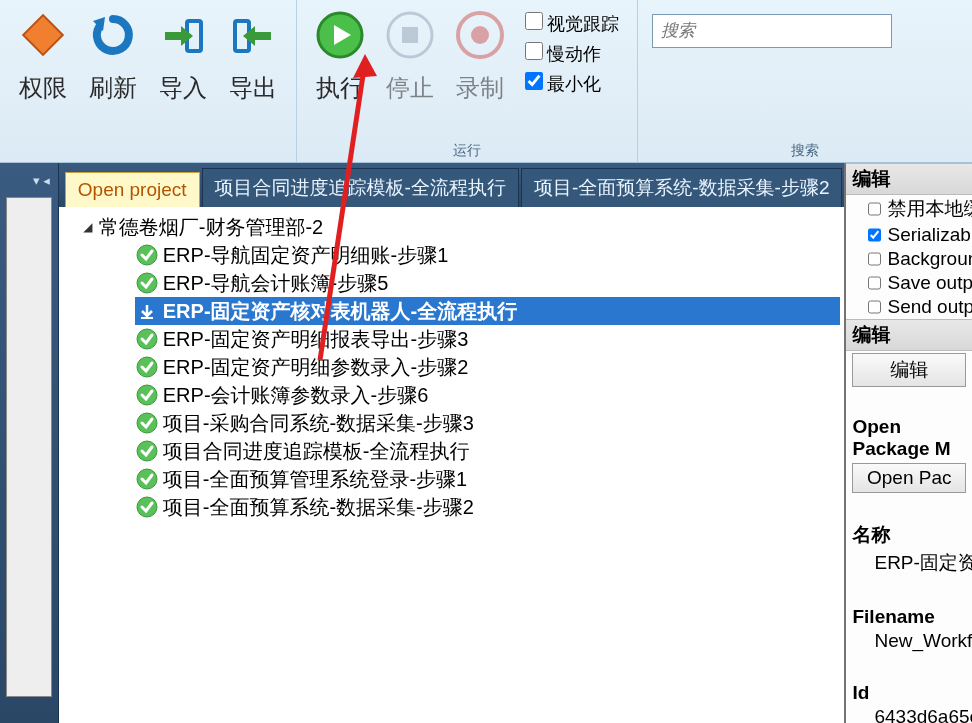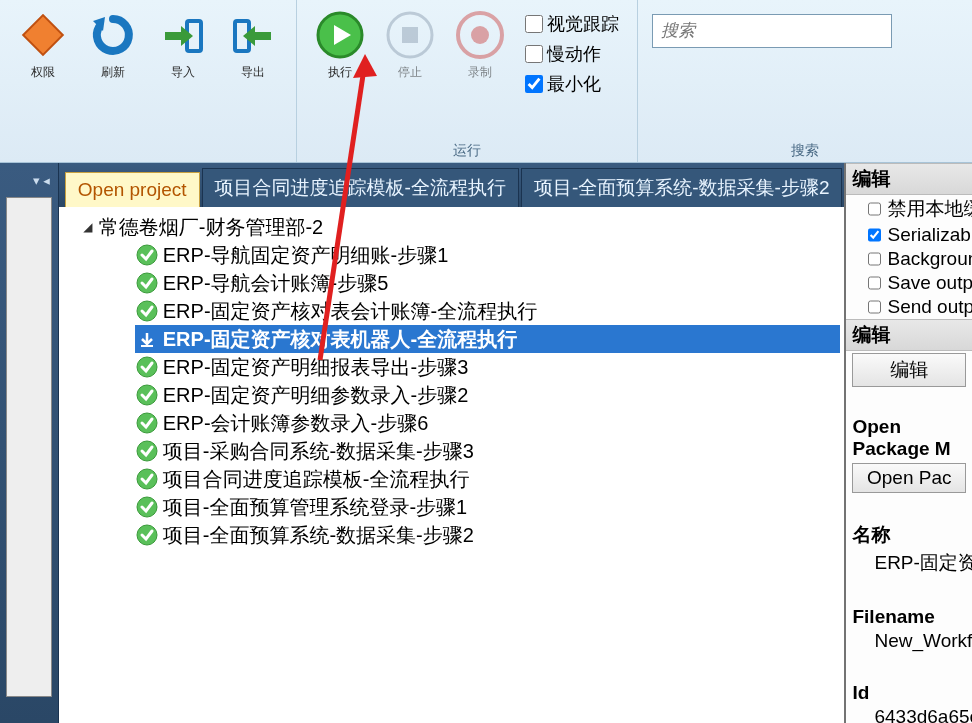--- a/index.html
+++ b/index.html
@@ -32,29 +32,29 @@
   padding-top: 4px;
 }
 .ribbon-btn {
   display: flex;
   flex-direction: column;
   align-items: center;
   padding: 6px 10px 2px;
   cursor: pointer;
 }
 .ribbon-btn .icon { width: 50px; height: 50px; display:flex; align-items:center; justify-content:center; }
-.ribbon-btn .lbl { margin-top: 4px; font-size: 12px; color: #2a2a2a; }
+.ribbon-btn .lbl { margin-top: 12px; font-size: 24px; color: #2a2a2a; }
 .ribbon-checks {
   display: flex;
   flex-direction: column;
   padding: 8px 10px;
   gap: 6px;
   font-size: 18px;
 }
-.ribbon-checks label { display:flex; align-items:center; gap:4px; }
+.ribbon-checks label { display:flex; align-items:flex-start; gap:4px; }
 .ribbon-checks input[type=checkbox] { width:18px; height:18px; }
 .search-box {
   margin: 10px 10px 0 6px;
 }
 .search-box input {
   width: 240px;
   height: 34px;
   border: 1px solid #7a9bb3;
   padding: 4px 8px;
   font-size: 17px;
@@ -301,29 +301,20 @@
             </div>
             <div class="tree-item">
               <span class="node-icon">
                 <svg width="22" height="22">
                   <circle cx="11" cy="11" r="10" fill="#5ac05a" stroke="#3a9a3a" stroke-width="1"></circle>
                   <path d="M6 11 L10 15 L16 7" fill="none" stroke="#fff" stroke-width="3" stroke-linecap="round"></path>
                 </svg>
               </span>
               <span>ERP-导航会计账簿-步骤5</span>
             </div>
-            <div class="tree-item">
-              <span class="node-icon">
-                <svg width="22" height="22">
-                  <circle cx="11" cy="11" r="10" fill="#5ac05a" stroke="#3a9a3a" stroke-width="1"></circle>
-                  <path d="M6 11 L10 15 L16 7" fill="none" stroke="#fff" stroke-width="3" stroke-linecap="round"></path>
-                </svg>
-              </span>
-              <span>ERP-固定资产核对表会计账簿-全流程执行</span>
-            </div>
             <div class="tree-item selected">
               <span class="node-icon">
                 <svg width="22" height="22">
                   <rect x="1" y="1" width="20" height="20" rx="3" fill="#2a77d0"></rect>
                   <path d="M11 5 L11 14 M6 11 L11 16 L16 11" fill="none" stroke="#fff" stroke-width="2.5"></path>
                   <line x1="5" y1="18" x2="17" y2="18" stroke="#fff" stroke-width="2"></line>
                 </svg>
               </span>
               <span style="font-weight: bold;">ERP-固定资产核对表机器人-全流程执行</span>
             </div>

